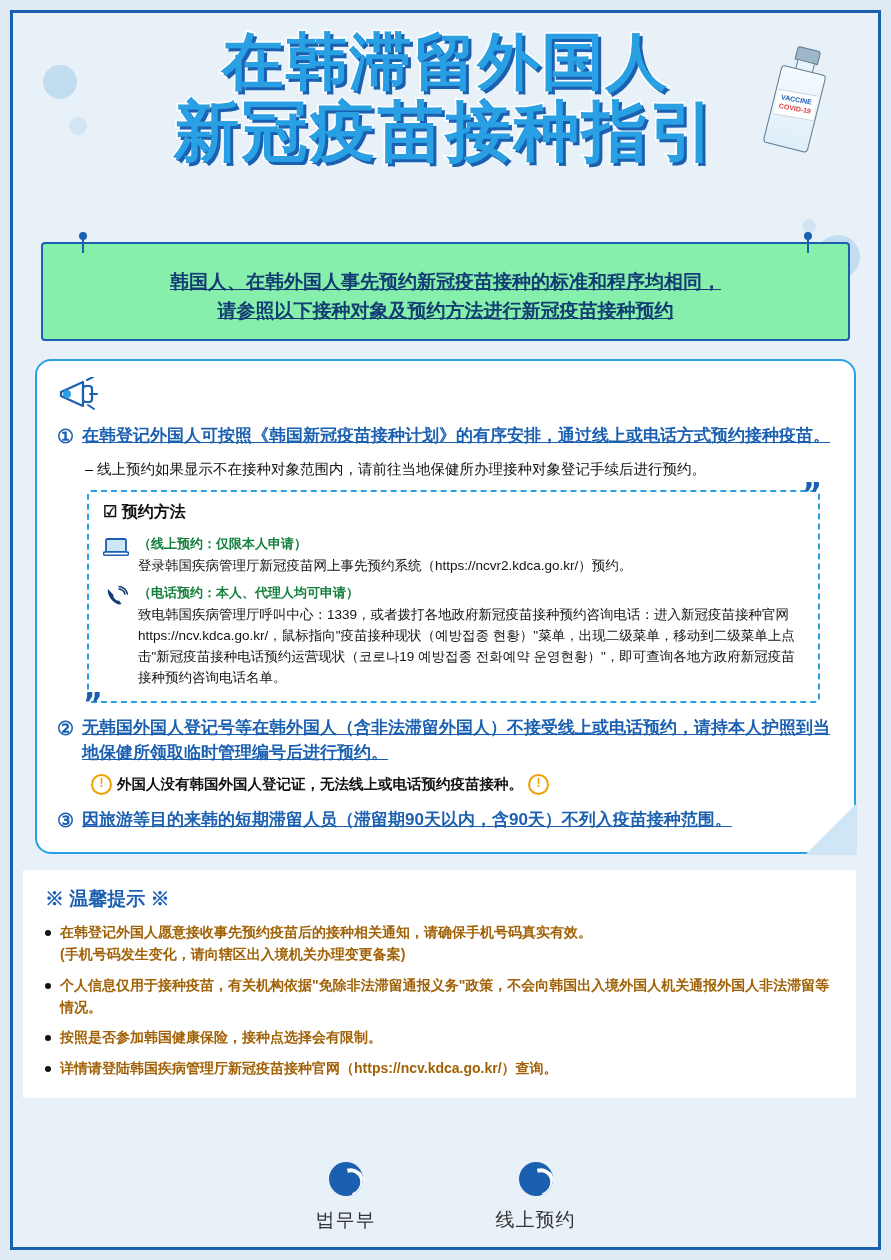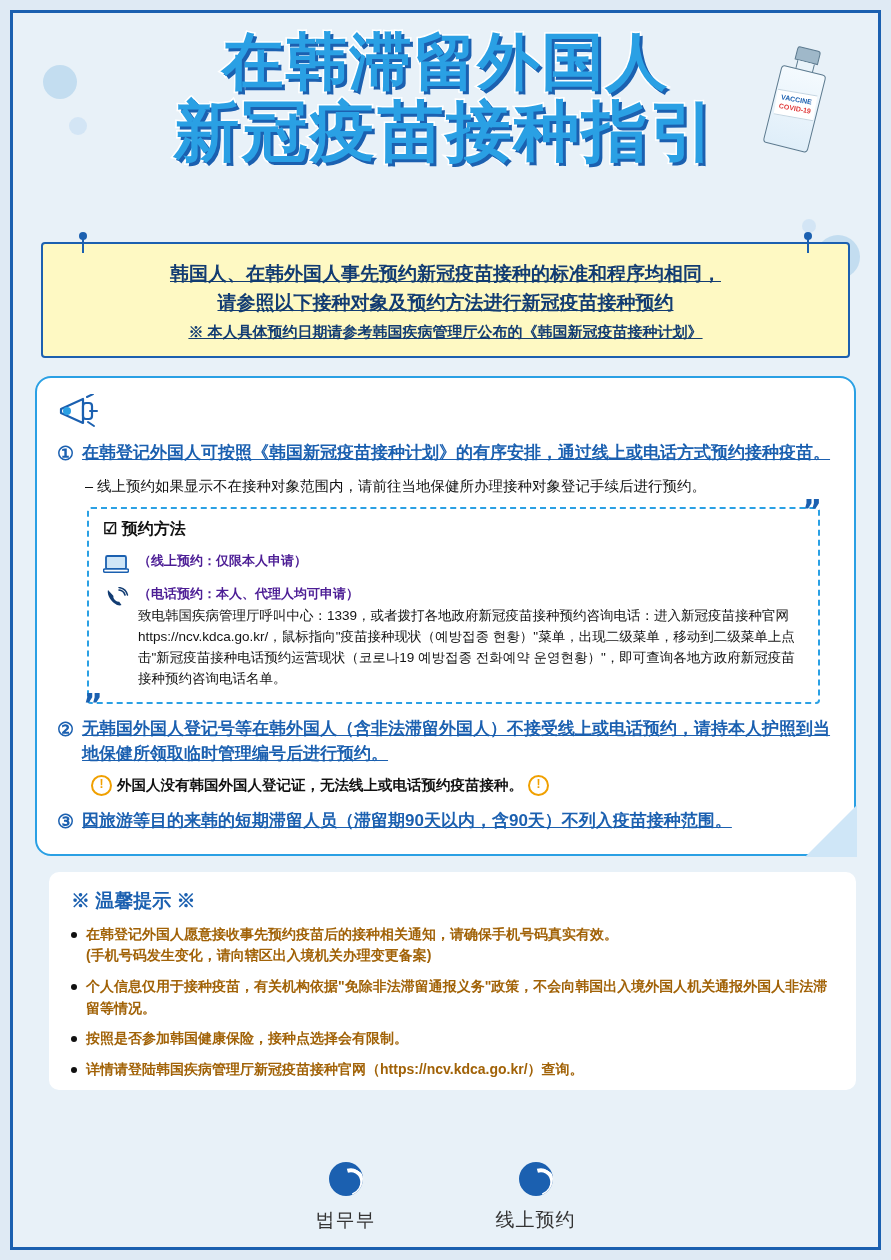--- a/index.html
+++ b/index.html
@@ -105,24 +105,24 @@
     font-weight: bold;
     color: #e03a3a;
     line-height: 1.25;
     transform: rotate(-4deg);
   }
   .vial-label .blue { color: #1b60b0; }
 
   
   .banner {
     margin: 6px 28px 0 28px;
-    background: #fef9c3;
+    background: #86efac;
     border: 2.5px solid #1b60b0;
     border-radius: 4px;
-    padding: 16px 18px 14px 18px;
+    padding: 24px 18px 14px 18px;
     text-align: center;
     position: relative;
   }
   .pin {
     position: absolute;
     top: -12px;
     width: 8px; height: 8px;
     border-radius: 50%;
     background: #1b60b0;
   }
@@ -232,21 +232,21 @@
   .row {
     display: flex;
     gap: 9px;
     margin-top: 7px;
   }
   .row-ico { flex: 0 0 26px; padding-top: 2px; }
   .row-body { flex: 1 1 auto; }
   .row-lead {
     font-size: 13px;
     font-weight: bold;
-    color: #4c1d95;
+    color: #15803d;
     margin-bottom: 3px;
   }
   .row-txt {
     font-size: 13.5px;
     color: #111;
     line-height: 1.55;
   }
 
   .warn {
     margin: 8px 0 0 34px;
@@ -274,24 +274,24 @@
     position: absolute;
     right: -3px;
     bottom: -3px;
     width: 0; height: 0;
     border-left: 52px solid transparent;
     border-bottom: 52px solid #cfe6f7;
   }
 
   
   .tips {
-    margin: 16px 22px 0 36px;
+    margin: 16px 22px 0 10px;
     background: #ffffff;
-    border-radius: 10px;
-    padding: 16px 22px 9px 22px;
+    border-radius: 0;
+    padding: 16px 22px 18px 22px;
   }
   .tips-title {
     font-size: 19px;
     font-weight: bold;
     color: #1b60b0;
     margin-bottom: 10px;
   }
   .tip {
     display: flex;
     gap: 9px;
@@ -375,21 +375,20 @@
         </div>
       </div>
     </div>
   </div>
 
   <div class="banner">
     <span class="pin pin-l"></span>
     <span class="pin pin-r"></span>
     <div class="banner-l1">韩国人、在韩外国人事先预约新冠疫苗接种的标准和程序均相同，</div>
     <div class="banner-l2">请参照以下接种对象及预约方法进行新冠疫苗接种预约</div>
-    <div class="banner-l3">※ 本人具体预约日期请参考韩国疾病管理厅公布的《韩国新冠疫苗接种计划》</div>
   </div>
 
   <div class="card">
     <div class="card-head">
       <span class="megaphone">
         <svg width="46" height="34" viewBox="0 0 46 34">
           <path d="M4 15 L26 5 L26 29 L4 19 Z" fill="#ffffff" stroke="#1b60b0" stroke-width="2.2" stroke-linejoin="round"></path>
           <rect x="26" y="9" width="9" height="16" rx="3" fill="#ffffff" stroke="#1b60b0" stroke-width="2.2"></rect>
           <circle cx="10" cy="17" r="4" fill="#2aa0e4"></circle>
           <path d="M30 3 L36 0" stroke="#1b60b0" stroke-width="2" stroke-linecap="round"></path>
@@ -416,20 +415,21 @@
 
       <div class="row">
         <span class="row-ico">
           <svg width="26" height="20" viewBox="0 0 26 20">
             <rect x="3" y="2" width="20" height="13" rx="1.5" fill="#cfe6f7" stroke="#1b60b0" stroke-width="1.8"></rect>
             <rect x="0.5" y="15" width="25" height="3.2" rx="1.4" fill="#ffffff" stroke="#1b60b0" stroke-width="1.6"></rect>
           </svg>
         </span>
         <span class="row-body">
           <div class="row-lead">（线上预约：仅限本人申请）</div>
+          <div class="row-txt">登录韩国疾病管理厅新冠疫苗网上事先预约系统（https://ncvr2.kdca.go.kr/）预约。</div>
         </span>
       </div>
 
       <div class="row">
         <span class="row-ico">
           <svg width="26" height="22" viewBox="0 0 26 22">
             <path d="M5 3 C4 6 6 12 11 16 C14 18.5 17 19 18.5 18 L16 14.5 C15 15 13.5 14.5 12 13 C10.5 11.5 10 10 10.5 9 Z" fill="#123c72"></path>
             <path d="M16 3 A7 7 0 0 1 22 8" stroke="#123c72" stroke-width="1.6" fill="none" stroke-linecap="round"></path>
             <path d="M16 0.5 A10 10 0 0 1 24.5 8" stroke="#123c72" stroke-width="1.4" fill="none" stroke-linecap="round"></path>
           </svg>

